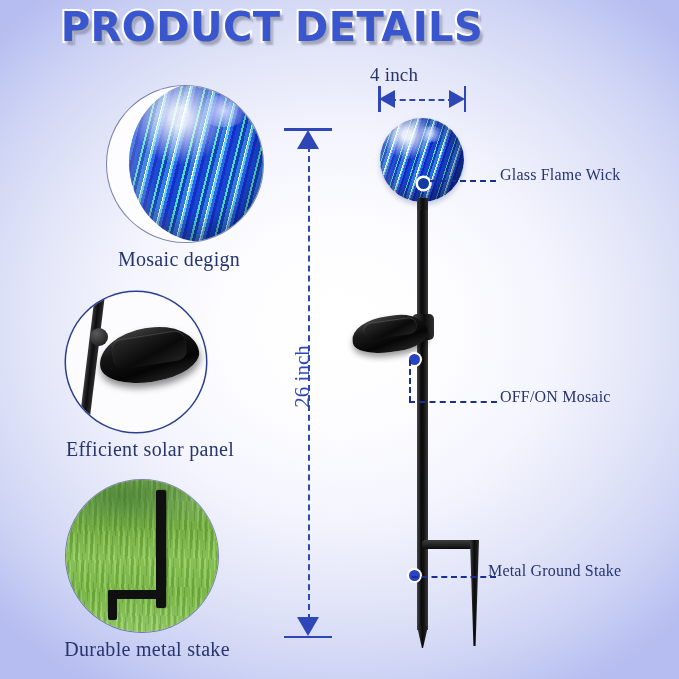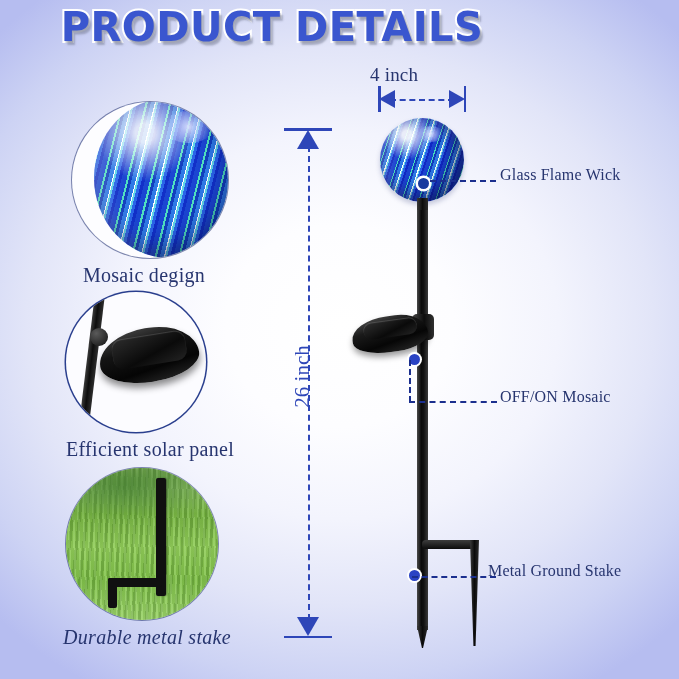--- a/index.html
+++ b/index.html
@@ -46,21 +46,21 @@
     margin-top:6px;
     text-align:center;
     color:#27356f;
     font-family:"Liberation Serif",serif;
     font-size:20px;
     letter-spacing:0.3px;
     white-space:nowrap;
   }
 
   
-  #feat1{top:102px;}
+  #feat1{top:86px;padding-left:35px;}
   #feat1 .circle{width:156px;height:156px;margin-left:72px;background:#fdfdff;}
   .ball-photo{
     position:absolute;left:22px;top:-4px;width:150px;height:160px;border-radius:50%;
     background:
       radial-gradient(circle at 34% 22%, rgba(255,255,255,.85) 0 6%, rgba(255,255,255,0) 30%),
       repeating-linear-gradient(-76deg,
         #1230c8 0 3px,#2a64e8 3px 6px,#5fd3e8 6px 8px,#ffffff 8px 9px,
         #2f7ae6 9px 13px,#123fbe 13px 16px,#4fe0c0 16px 18px,#1b46d2 18px 23px);
     box-shadow:inset -14px -10px 26px rgba(8,14,60,.55), inset 12px 10px 22px rgba(255,255,255,.25);
   }
@@ -89,21 +89,21 @@
     background:linear-gradient(160deg,#2c2c2c,#0a0a0a 60%,#232323);
     box-shadow:inset 0 1px 1px rgba(255,255,255,.18);
   }
   .panel-hinge{
     position:absolute;left:24px;top:36px;width:18px;height:18px;border-radius:50%;
     background:radial-gradient(circle at 35% 30%,#5a5a5a,#111);
   }
   #feat2 .caption{margin-left:0px;}
 
   
-  #feat3{top:468px;font-style:italic;}
+  #feat3{top:480px;}
   #feat3 .circle{width:152px;height:152px;margin-left:66px;}
   .grass{
     position:absolute;inset:0;
     background:
       linear-gradient(180deg,#6f9f4e 0%,#8fc06a 14%,#74b23e 30%,#8ecb55 52%,#7cbe45 74%,#9ad268 100%);
   }
   .grass::before{
     content:"";position:absolute;inset:0;
     background:
       repeating-linear-gradient(88deg,rgba(255,255,255,.10) 0 2px,rgba(0,0,0,.06) 2px 5px),

